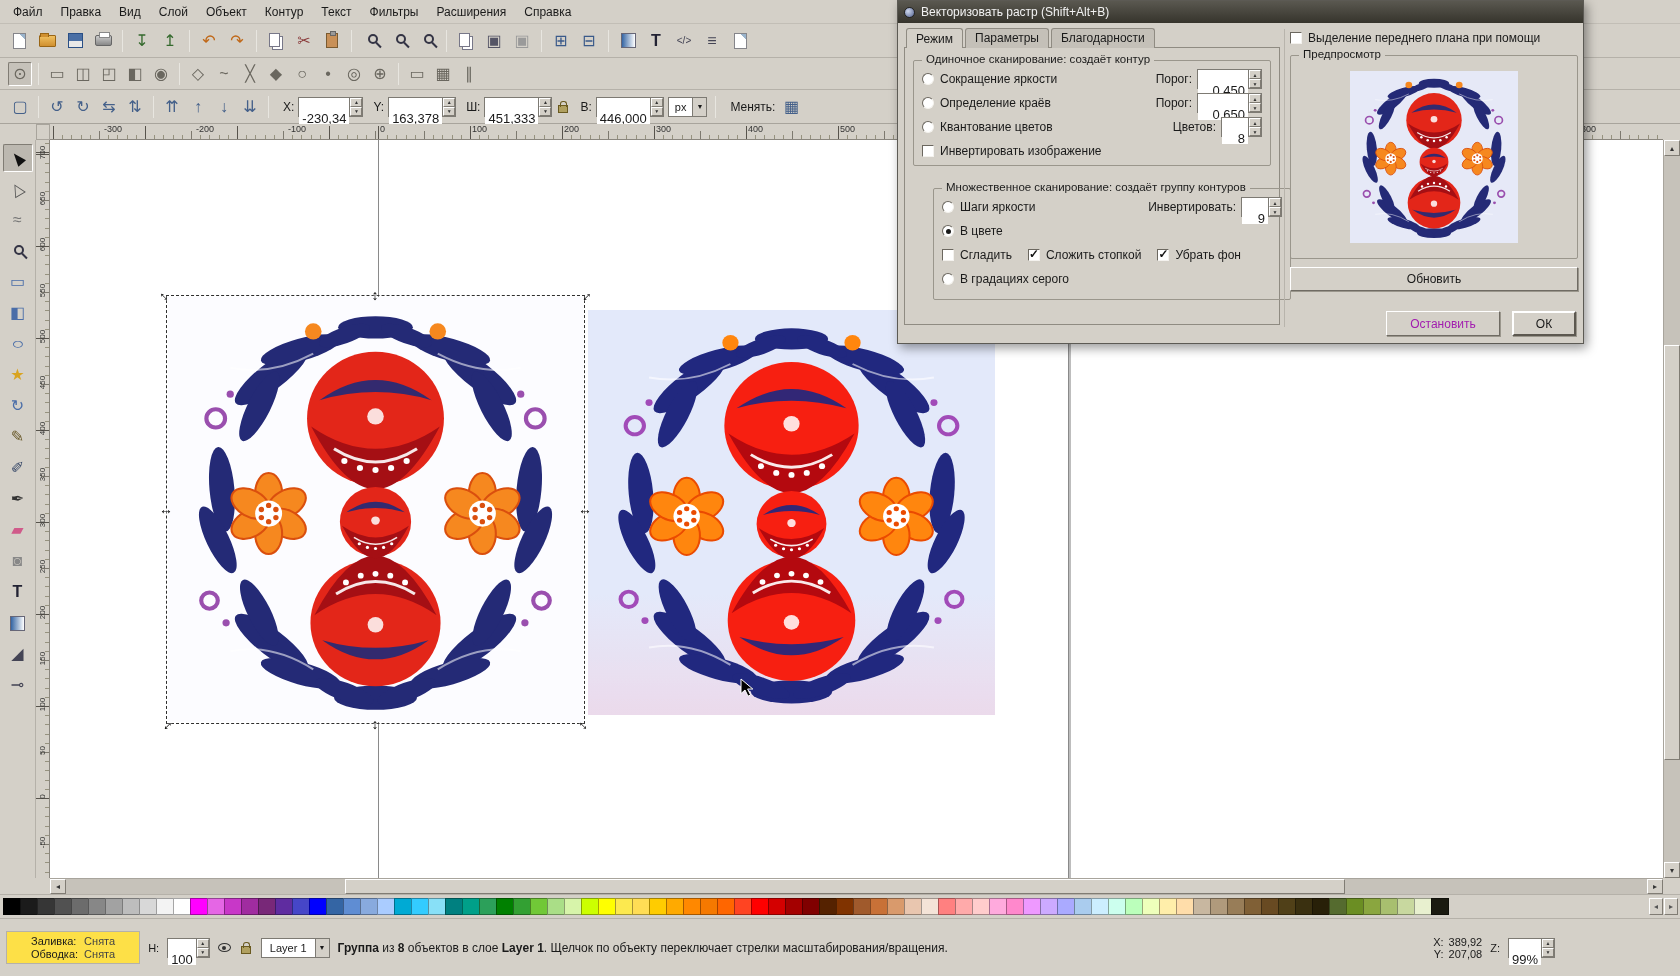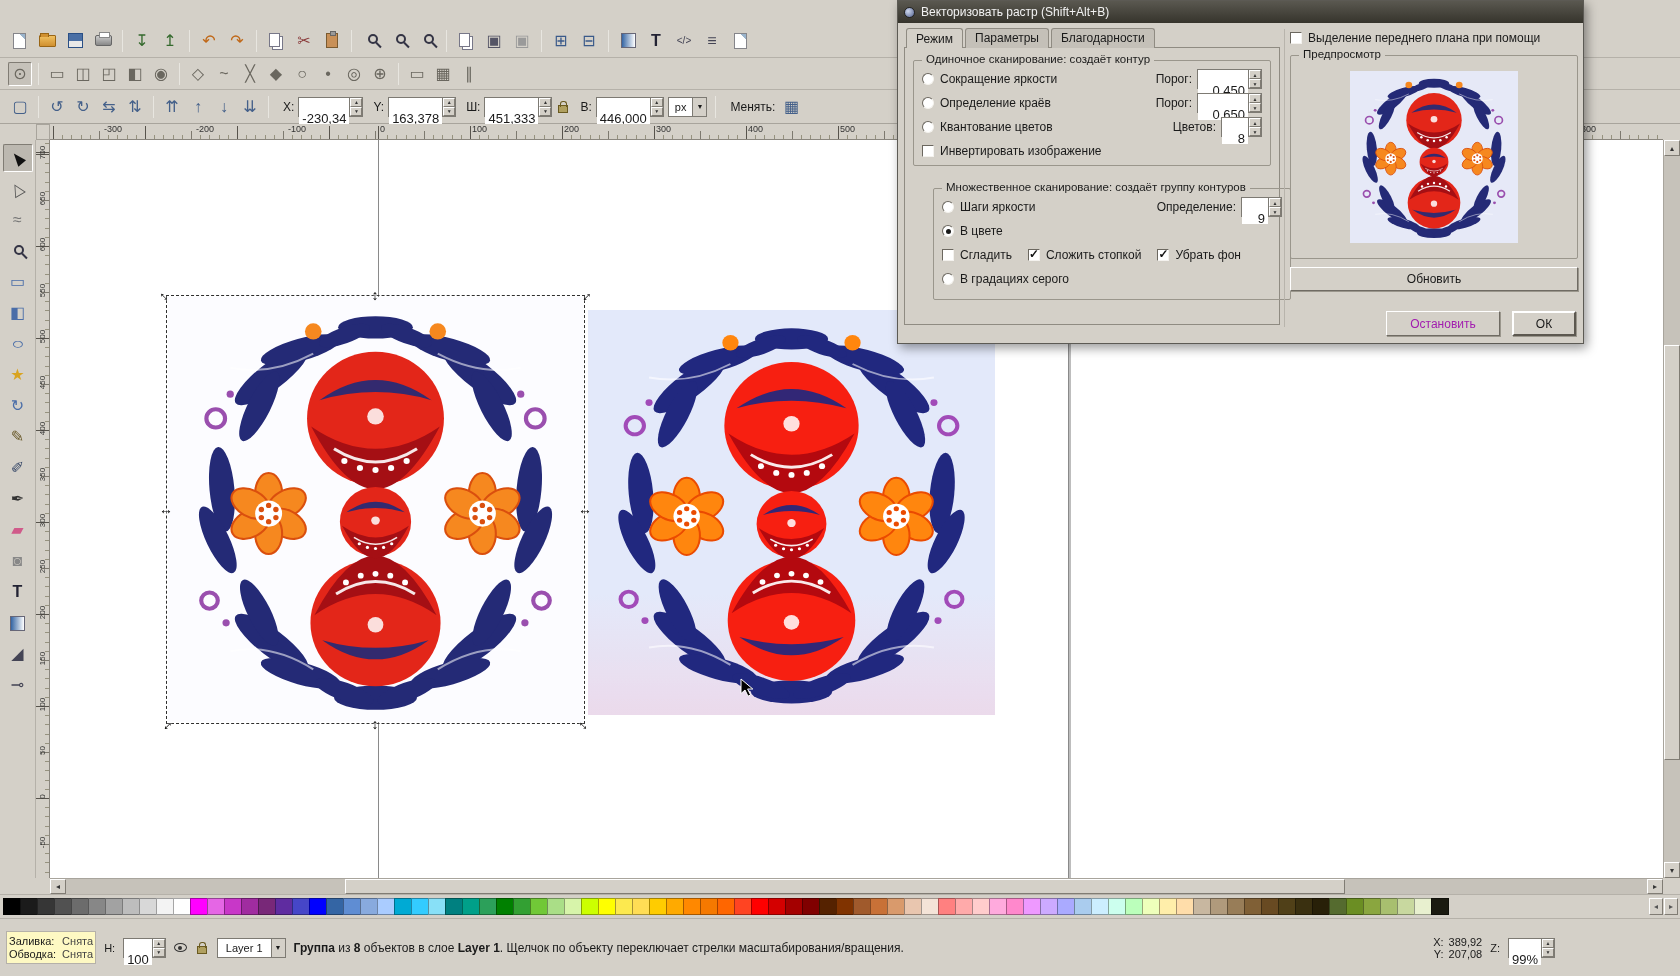--- a/index.html
+++ b/index.html
@@ -105,21 +105,21 @@
   .palette{position:absolute;left:0;top:894px;width:1680px;height:24px;background:var(--chrome);
     border-top:1px solid #b5b1a9;display:flex;align-items:center;padding-left:3px;}
   .swatch{width:18px;height:17px;border:1px solid rgba(0,0,0,.35);margin-right:-1px;flex:none;}
   .pal-arrows{position:absolute;right:2px;top:3px;display:flex;gap:1px;}
   .pal-arrows span{width:14px;height:17px;background:var(--chrome);border:1px solid;border-color:#fff #807c74 #807c74 #fff;
     display:flex;align-items:center;justify-content:center;font-size:8px;color:#555;}
 
   
   .statusbar{position:absolute;left:0;top:918px;width:1680px;height:58px;background:var(--chrome);
     border-top:1px solid #b5b1a9;display:flex;align-items:center;padding:0 125px 0 6px;gap:8px;font-size:11px;}
-  .fs-block{display:grid;grid-template-columns:auto auto;gap:1px 6px;border:1px solid #b5b1a9;padding:3px 2px;background:#fef9c3;}
+  .fs-block{display:grid;grid-template-columns:auto auto;gap:1px 6px;border:1px solid #b5b1a9;padding:3px 24px;background:#fde047;}
   .fs-val{color:#444;}
   .eyeic{width:13px;height:9px;border:1px solid #333;border-radius:50%;position:relative;}
   .eyeic::after{content:"";position:absolute;left:3.5px;top:1.5px;width:4px;height:4px;background:#333;border-radius:50%;}
   .layersel{display:inline-flex;height:20px;border:1px solid #7d7a73;background:#fff;align-items:center;}
   .layersel .cval{padding:0 8px;font-size:11px;}
   .layersel .carr{width:14px;height:100%;background:var(--chrome);border-left:1px solid #7d7a73;display:flex;align-items:center;justify-content:center;font-size:7px;}
   .status-msg{flex:1;font-size:12px;white-space:nowrap;overflow:hidden;}
   .xy-block{display:grid;grid-template-columns:auto auto;gap:0 5px;text-align:right;font-size:11px;}
 
   
@@ -242,20 +242,32 @@
       <use href="#red-bloom" transform="translate(200,322) rotate(180) scale(0.95)"></use>
       <use href="#red-bloom" transform="translate(200,222) scale(0.52)"></use>
       <use href="#orange-bloom" transform="translate(97,214)"></use>
       <use href="#orange-bloom" transform="translate(303,214)"></use>
     </g>
   </defs>
 </svg>
 
 <div id="app">
 
+  <div class="menubar">
+      <div class="menu-item">Файл</div>
+      <div class="menu-item">Правка</div>
+      <div class="menu-item">Вид</div>
+      <div class="menu-item">Слой</div>
+      <div class="menu-item">Объект</div>
+      <div class="menu-item">Контур</div>
+      <div class="menu-item">Текст</div>
+      <div class="menu-item">Фильтры</div>
+      <div class="menu-item">Расширения</div>
+      <div class="menu-item">Справка</div>
+    </div>
   <div class="cmdbar">
       <div class="tbtn ">
         <span class="ti sh-doc"></span>
       </div>
       <div class="tbtn ">
         <span class="ti sh-folder"></span>
       </div>
       <div class="tbtn ">
         <span class="ti sh-floppy"></span>
       </div>
@@ -796,21 +808,21 @@
             <span>Инвертировать изображение</span>
           </div>
         </div>
 
         <div class="frame" style="left:8px;top:140px;width:358px;height:112px;padding-top:6px;margin-left:20px;">
           <span class="legend">Множественное сканирование: создаёт группу контуров</span>
           <div class="dlgrow">
             <span class="rb"></span>
             <span>Шаги яркости</span>
             <span class="param">
-              <span>Определение:</span>
+              <span>Инвертировать:</span>
               <span class="spin">
                 <span class="spin-val narrow">9</span>
                 <span class="spin-btns">
                     <i class="up"></i>
                     <i class="dn"></i>
                   </span>
               </span>
             </span>
           </div>
           <div class="dlgrow">

